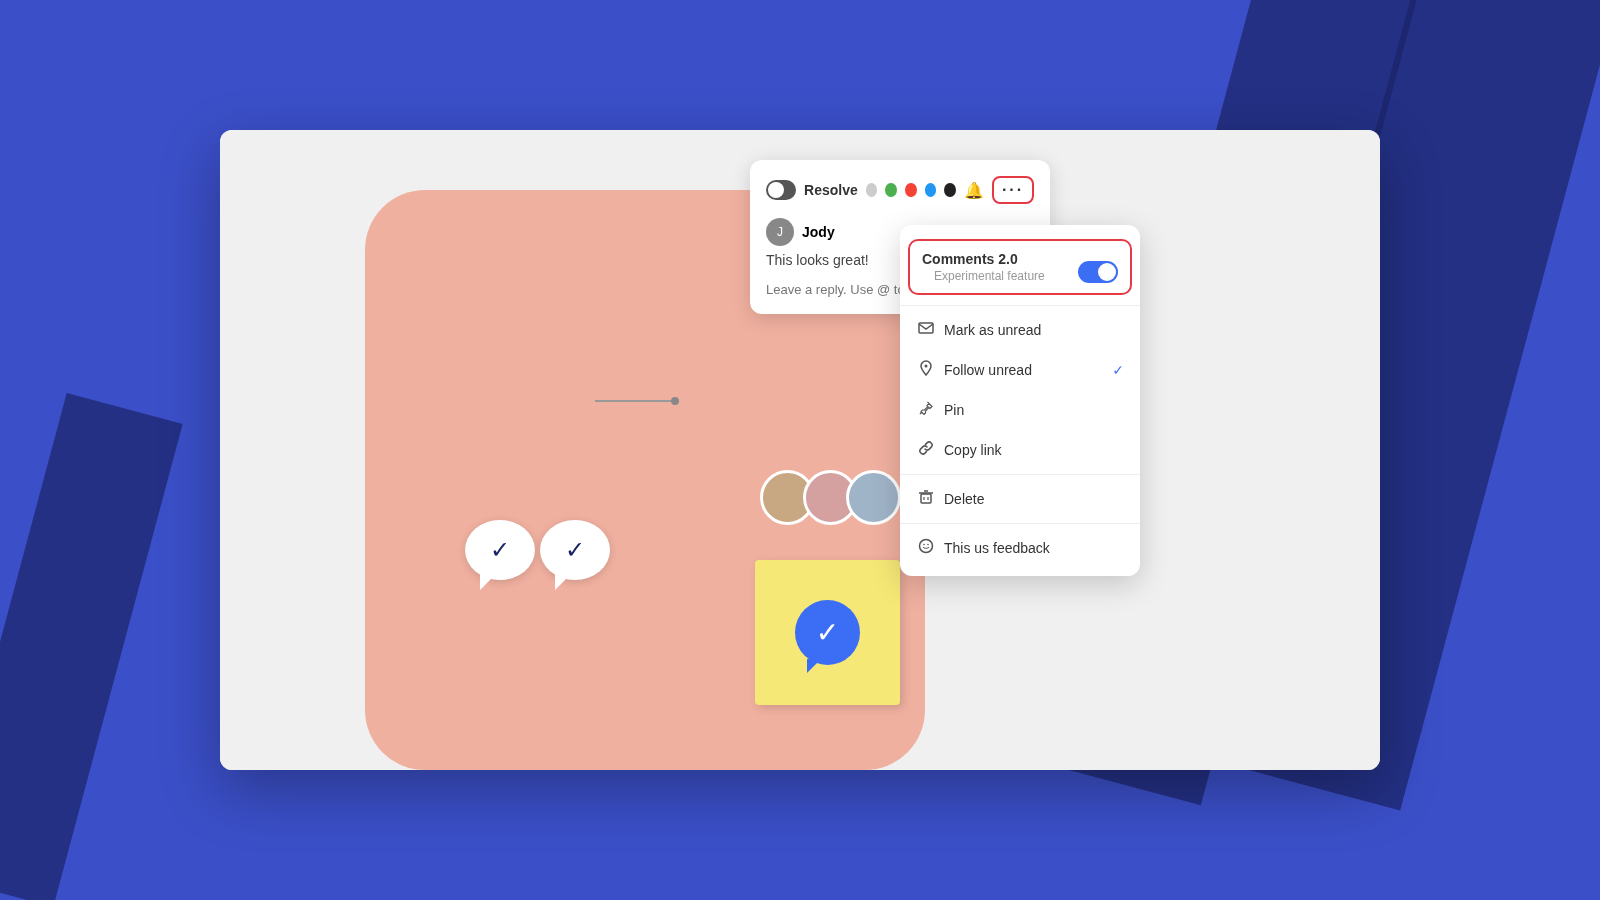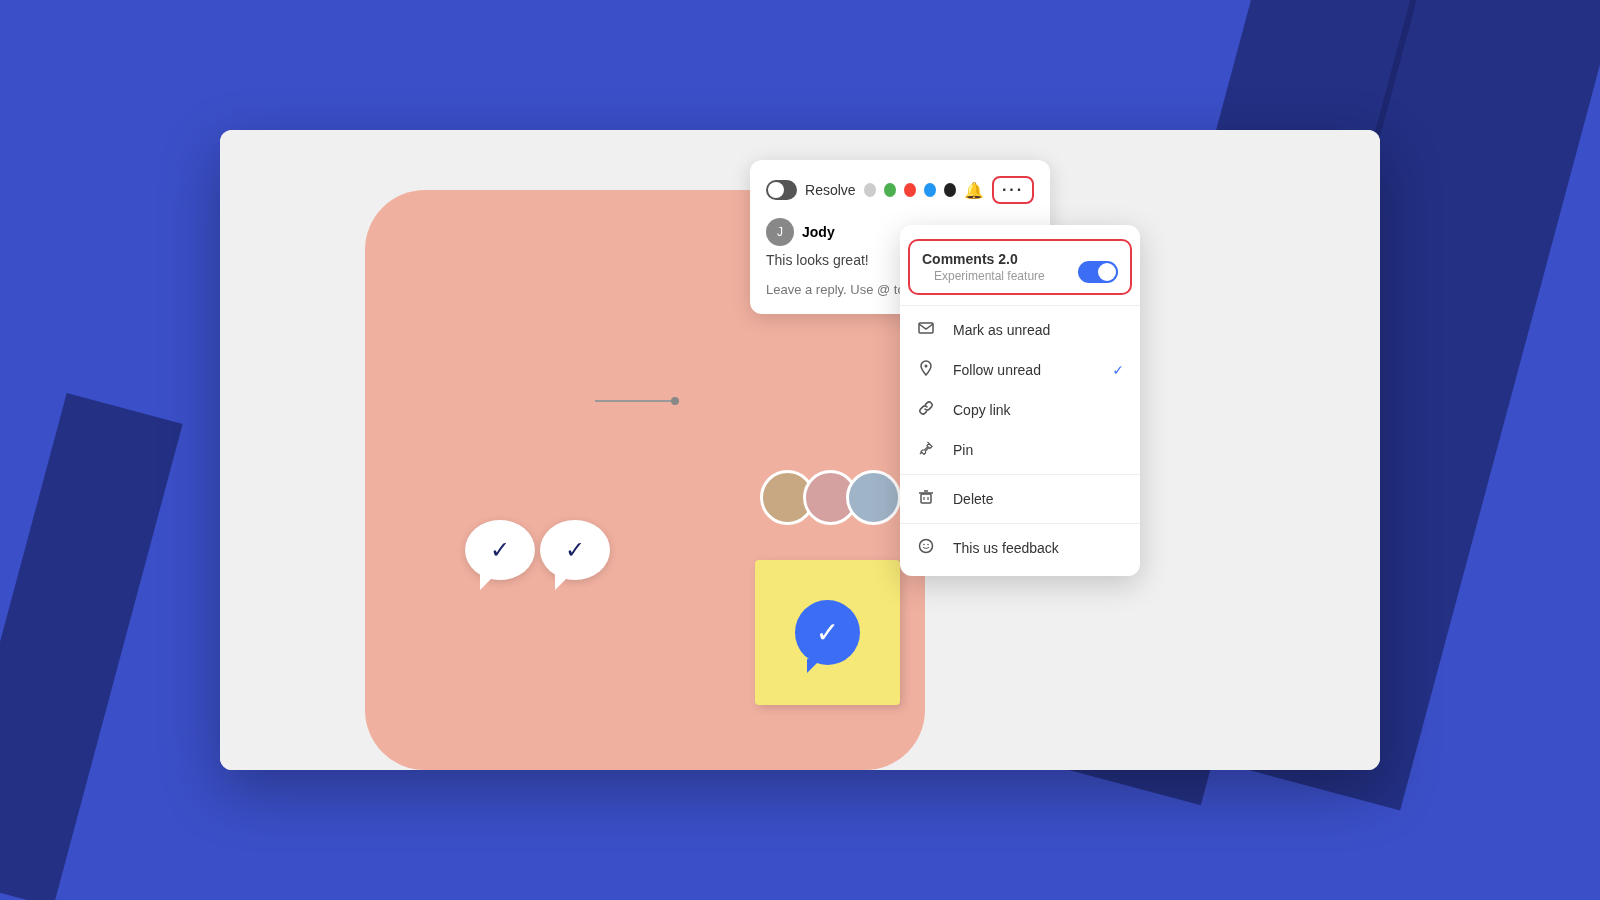--- a/index.html
+++ b/index.html
@@ -194,21 +194,21 @@
       position: absolute;
       left: 2px;
       top: 2px;
       width: 16px;
       height: 16px;
       background: white;
       border-radius: 50%;
     }
     .resolve-label {
       font-size: 14px;
-      font-weight: 400;
+      font-weight: 700;
       color: #333;
       flex: 1;
     }
     .dot-grey { width: 14px; height: 14px; border-radius: 50%; background: #ccc; }
     .dot-green { width: 14px; height: 14px; border-radius: 50%; background: #4caf50; }
     .dot-red { width: 14px; height: 14px; border-radius: 50%; background: #f44336; }
     .dot-blue { width: 14px; height: 14px; border-radius: 50%; background: #2196f3; }
     .dot-black { width: 14px; height: 14px; border-radius: 50%; background: #222; }
     .bell-btn {
       background: none;
@@ -322,21 +322,21 @@
     }
 
     .menu-divider {
       height: 1px;
       background: #eee;
       margin: 4px 0;
     }
     .menu-item {
       display: flex;
       align-items: center;
-      gap: 17px;
+      gap: 8px;
       padding: 10px 16px;
       cursor: pointer;
       font-size: 14px;
       color: #333;
       position: relative;
     }
     .menu-icon {
       font-size: 16px;
       color: #555;
       width: 20px;
@@ -462,35 +462,35 @@
             <circle cx="8" cy="6" r="1.5" fill="#555"></circle>
           </svg>
         </span>
         <span>Follow unread</span>
         <span class="menu-checkmark">✓</span>
       </div>
 
       <div class="menu-item">
         <span class="menu-icon">
           <svg width="16" height="16" viewBox="0 0 16 16" fill="none">
+            <path d="M9.5 2l4.5 4.5-2 2-1-1-3.5 3.5v2l-1.5 1.5-3-3 1.5-1.5h2l3.5-3.5-1-1 2-2z" stroke="#555" stroke-width="1.2" fill="none"></path>
+            <line x1="4" y1="12" x2="2" y2="14" stroke="#555" stroke-width="1.5"></line>
+          </svg>
+        </span>
+        <span>Pin</span>
+      </div>
+
+      <div class="menu-item">
+        <span class="menu-icon">
+          <svg width="16" height="16" viewBox="0 0 16 16" fill="none">
             <path d="M7 9a3 3 0 004.24.12l2-2a3 3 0 00-4.24-4.24L7.5 4.4" stroke="#555" stroke-width="1.5" stroke-linecap="round"></path>
             <path d="M9 7a3 3 0 00-4.24-.12l-2 2a3 3 0 004.24 4.24l1.5-1.52" stroke="#555" stroke-width="1.5" stroke-linecap="round"></path>
           </svg>
         </span>
         <span>Copy link</span>
-      </div>
-
-      <div class="menu-item">
-        <span class="menu-icon">
-          <svg width="16" height="16" viewBox="0 0 16 16" fill="none">
-            <path d="M9.5 2l4.5 4.5-2 2-1-1-3.5 3.5v2l-1.5 1.5-3-3 1.5-1.5h2l3.5-3.5-1-1 2-2z" stroke="#555" stroke-width="1.2" fill="none"></path>
-            <line x1="4" y1="12" x2="2" y2="14" stroke="#555" stroke-width="1.5"></line>
-          </svg>
-        </span>
-        <span>Pin</span>
       </div>
 
       <div class="menu-divider"></div>
 
       <div class="menu-item">
         <span class="menu-icon">
           <svg width="16" height="16" viewBox="0 0 16 16" fill="none">
             <rect x="3" y="5" width="10" height="9" rx="1" stroke="#555" stroke-width="1.5" fill="none"></rect>
             <line x1="1" y1="4" x2="15" y2="4" stroke="#555" stroke-width="1.5"></line>
             <line x1="6" y1="2" x2="10" y2="2" stroke="#555" stroke-width="1.5"></line>

